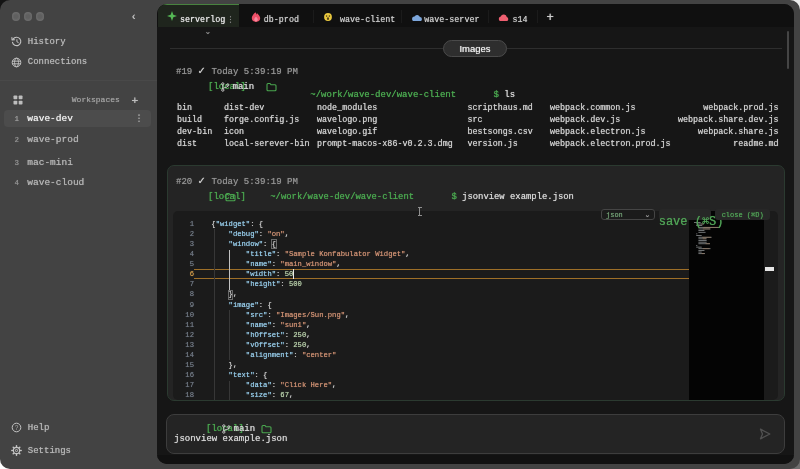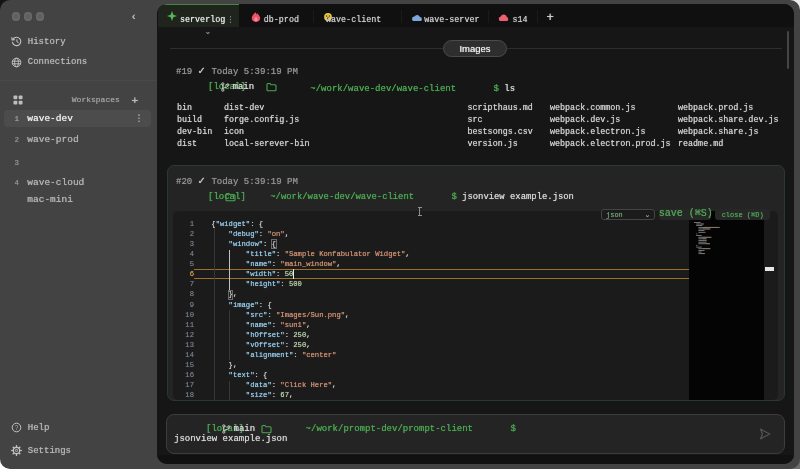--- a/index.html
+++ b/index.html
@@ -62,21 +62,21 @@
   <div class="abs" style="left:131.5px;top:94px;color:#bdbdbd;font-size:11.5px;line-height:12px;font-family:'Liberation Sans',sans-serif;">+</div>
 
   <div class="abs" style="left:4px;top:110px;width:147px;height:17px;background:#4c4c4c;border-radius:4px;"></div>
   <div class="abs" style="left:14.5px;top:115.3px;font-size:7.5px;color:#9a9a9a;line-height:8px;">1</div>
   <div class="abs" style="left:27.3px;top:114px;font-size:9.5px;color:#ececec;line-height:10px;white-space:pre;">wave-dev</div>
   <div class="abs" style="left:134.5px;top:112.8px;font-size:9px;color:#b8b8b8;line-height:12px;">⋮</div>
 
   <div class="abs" style="left:14.5px;top:136.3px;font-size:7.5px;color:#8f8f8f;line-height:8px;">2</div>
   <div class="abs" style="left:27.3px;top:135px;font-size:9.5px;color:#b2b2b2;line-height:10px;white-space:pre;">wave-prod</div>
   <div class="abs" style="left:14.5px;top:158.8px;font-size:7.5px;color:#8f8f8f;line-height:8px;">3</div>
-  <div class="abs" style="left:27.3px;top:157.5px;font-size:9.5px;color:#b2b2b2;line-height:10px;white-space:pre;margin-top:37px;">mac-mini</div>
+  <div class="abs" style="left:27.3px;top:157.5px;font-size:9.5px;color:#b2b2b2;line-height:10px;white-space:pre;">mac-mini</div>
   <div class="abs" style="left:14.5px;top:179px;font-size:7.5px;color:#8f8f8f;line-height:8px;">4</div>
   <div class="abs" style="left:27.3px;top:177.7px;font-size:9.5px;color:#b2b2b2;line-height:10px;white-space:pre;">wave-cloud</div>
 
   <svg class="abs" style="left:11px;top:422px;" width="11" height="11" viewBox="0 0 11 11">
     <circle cx="5.5" cy="5.5" r="4.3" fill="none" stroke="#c4c4c4" stroke-width="1"></circle>
     <text x="5.5" y="7.9" font-size="6.5" fill="#c4c4c4" text-anchor="middle" font-family="Liberation Sans">?</text>
   </svg>
   <div class="abs side-txt" style="left:27.8px;top:423px;">Help</div>
 
   <svg class="abs" style="left:11px;top:445px;" width="11" height="11" viewBox="0 0 11 11">
@@ -112,21 +112,21 @@
       <path d="M5 4.8 C5 4.8 3.2 6.2 3.2 7.5 C3.2 8.6 4 9.4 5 9.4 C6 9.4 6.8 8.6 6.8 7.5 C6.8 6.2 5 4.8 5 4.8 Z" fill="#f689a0"></path>
     </svg>
     <div class="abs" style="left:106.75px;top:11px;font-size:8.4px;line-height:10px;color:#c6c6c6;white-space:pre;">db-prod</div>
 
     <svg class="abs" style="left:167.4px;top:9px;" width="8" height="8" viewBox="0 0 8 8">
       <circle cx="4" cy="4" r="3.9" fill="#e9c83e"></circle>
       <circle cx="2.6" cy="3.1" r="0.8" fill="#584418"></circle>
       <circle cx="5.4" cy="3.1" r="0.8" fill="#584418"></circle>
       <ellipse cx="4" cy="5.7" rx="1.1" ry="1.4" fill="#584418"></ellipse>
     </svg>
-    <div class="abs" style="left:169px;top:11px;font-size:8.4px;line-height:10px;color:#c6c6c6;white-space:pre;">wave-client</div>
+    <div class="abs" style="left:183px;top:11px;font-size:8.4px;line-height:10px;color:#c6c6c6;white-space:pre;">wave-client</div>
 
     <svg class="abs" style="left:254.9px;top:9.5px;" width="10" height="7.5" viewBox="0 0 10 7.5">
       <path d="M2.4 7.3 A2.4 2.4 0 0 1 2.5 2.5 A2.9 2.9 0 0 1 7.9 3.1 A2.1 2.1 0 0 1 7.7 7.3 Z" fill="#7da7dc"></path>
     </svg>
     <div class="abs" style="left:267.2px;top:11px;font-size:8.4px;line-height:10px;color:#c6c6c6;white-space:pre;">wave-server</div>
 
     <svg class="abs" style="left:341.2px;top:9.5px;" width="11.5" height="7.5" viewBox="0 0 11.5 7.5">
       <path d="M2.6 7.3 A2.55 2.55 0 0 1 2.7 2.4 A3.2 3.2 0 0 1 8.8 3.1 A2.2 2.2 0 0 1 8.6 7.3 Z" fill="#ee5f70"></path>
     </svg>
     <div class="abs" style="left:355.5px;top:11px;font-size:8.4px;line-height:10px;color:#c6c6c6;white-space:pre;">s14</div>
@@ -149,39 +149,43 @@
     <svg class="abs" style="left:63px;top:78px;" width="10" height="10" viewBox="0 0 10 10">
       <circle cx="2.8" cy="1.9" r="1.15" fill="none" stroke="#d4d4d4" stroke-width="0.9"></circle>
       <circle cx="2.8" cy="8.1" r="1.15" fill="none" stroke="#d4d4d4" stroke-width="0.9"></circle>
       <circle cx="7.8" cy="2.9" r="1.15" fill="none" stroke="#d4d4d4" stroke-width="0.9"></circle>
       <path d="M2.8 3.1 L2.8 6.9 M7.8 4.1 C7.8 5.9 2.8 5.2 2.8 6.9" fill="none" stroke="#d4d4d4" stroke-width="0.9"></path>
     </svg>
     <div class="abs m9 white" style="left:75.5px;top:78.3px;">main</div>
     <svg class="abs" style="left:109px;top:78px;" width="11" height="10" viewBox="0 0 11 10">
       <path d="M1 2.5 C1 1.9 1.4 1.5 2 1.5 L4 1.5 L5 2.8 L9 2.8 C9.6 2.8 10 3.2 10 3.8 L10 7.7 C10 8.3 9.6 8.7 9 8.7 L2 8.7 C1.4 8.7 1 8.3 1 7.7 Z" fill="none" stroke="#4aa74f" stroke-width="1.1"></path>
     </svg>
-    <div class="abs m9" style="left:121.3px;top:80px;"><span class="green">~/work/wave-dev/wave-client</span> <span class="green">$</span> <span class="white">ls</span></div>
+    <div class="abs m9" style="left:121.3px;top:86px;"><span class="green">~/work/wave-dev/wave-client</span> <span class="green">$</span> <span class="white">ls</span></div>
 
     <div class="abs m84" style="left:20px;top:98px;">bin
 build
 dev-bin
 dist</div>
     <div class="abs m84" style="left:67px;top:98px;">dist-dev
 forge.config.js
 icon
 local-serever-bin</div>
+    <div class="abs m84" style="left:160px;top:98px;">node_modules
+wavelogo.png
+wavelogo.gif
+prompt-macos-x86-v0.2.3.dmg</div>
     <div class="abs m84" style="left:310.5px;top:98px;">scripthaus.md
 src
 bestsongs.csv
 version.js</div>
     <div class="abs m84" style="left:393px;top:98px;">webpack.common.js
 webpack.dev.js
 webpack.electron.js
 webpack.electron.prod.js</div>
-    <div class="abs m84" style="left:521px;top:98px;">webpack.prod.js
+    <div class="abs m84" style="left:521px;top:98px;text-align:right;">webpack.prod.js
 webpack.share.dev.js
 webpack.share.js
 readme.md</div>
 
     <div class="abs" style="left:9.5px;top:160.9px;width:618px;height:236.6px;background:#242424;border:1px solid #2b3a30;border-radius:7px;"></div>
     <div class="abs m9 gray" style="left:19px;top:172px;">#20 <span style="color:#c8c8c8;font-family:'Liberation Sans',sans-serif;font-size:10px;">✓</span> Today 5:39:19 PM</div>
     <div class="abs m9 green" style="left:19px;top:188px;">[local]</div>
     <svg class="abs" style="left:68px;top:187.7px;" width="11" height="10" viewBox="0 0 11 10">
       <path d="M1 2.5 C1 1.9 1.4 1.5 2 1.5 L4 1.5 L5 2.8 L9 2.8 C9.6 2.8 10 3.2 10 3.8 L10 7.7 C10 8.3 9.6 8.7 9 8.7 L2 8.7 C1.4 8.7 1 8.3 1 7.7 Z" fill="none" stroke="#4aa74f" stroke-width="1.1"></path>
     </svg>
@@ -265,40 +269,39 @@
             <rect x="12.7" y="42.35" width="2.75" height="0.7" fill="#b98a63" opacity="0.6"></rect>
           </svg>
       </div>
       <div class="abs" style="left:591.5px;top:55.6px;width:9.5px;height:4.2px;background:#e6e6e6;"></div>
     </div>
 
     <div class="abs" style="left:444px;top:205.3px;width:54px;height:11.2px;background:#1b1b1b;border:1px solid #454545;border-radius:3px;"></div>
     <div class="abs" style="left:449px;top:207.8px;font-size:7px;line-height:7px;color:#6e9a71;">json</div>
     <div class="abs" style="left:487.5px;top:205px;font-size:7px;line-height:11px;color:#a0a0a0;font-family:'Liberation Sans',sans-serif;">⌄</div>
     <div class="abs" style="left:501.7px;top:205.3px;width:52.5px;height:11.2px;background:#272727;border-radius:3px;"></div>
-    <div class="abs" style="left:501.7px;top:206px;width:52.5px;text-align:center;font-size:10px;line-height:7px;color:#4fa055;white-space:pre;">save (⌘S)</div>
+    <div class="abs" style="left:501.7px;top:215px;width:52.5px;text-align:center;font-size:12px;line-height:7px;color:#4fa055;white-space:pre;">save (⌘S)</div>
     <div class="abs" style="left:558.1px;top:205.3px;width:55.1px;height:11.2px;background:#272727;border-radius:3px;"></div>
     <div class="abs" style="left:558.1px;top:207.8px;width:55.1px;text-align:center;font-size:7px;line-height:7px;color:#4fa055;white-space:pre;">close (⌘D)</div>
     <div class="abs" style="left:262px;top:203px;width:1px;height:8px;background:#8f8f8f;"></div>
     <div class="abs" style="left:260.5px;top:202.5px;width:4px;height:1px;background:#8f8f8f;"></div>
     <div class="abs" style="left:260.5px;top:210.5px;width:4px;height:1px;background:#8f8f8f;"></div>
 
     <div class="abs" style="left:0;top:450.5px;width:637px;height:9.5px;background:#111111;"></div>
 
     <div class="abs" style="left:8.6px;top:410px;width:619.4px;height:40px;background:#242424;border:1px solid #3d3d3d;border-radius:8px;"></div>
     <div class="abs m9 green" style="left:17px;top:419.8px;">[local]</div>
     <svg class="abs" style="left:63.5px;top:419.5px;" width="10" height="10" viewBox="0 0 10 10">
       <circle cx="2.8" cy="1.9" r="1.15" fill="none" stroke="#d4d4d4" stroke-width="0.9"></circle>
       <circle cx="2.8" cy="8.1" r="1.15" fill="none" stroke="#d4d4d4" stroke-width="0.9"></circle>
       <circle cx="7.8" cy="2.9" r="1.15" fill="none" stroke="#d4d4d4" stroke-width="0.9"></circle>
       <path d="M2.8 3.1 L2.8 6.9 M7.8 4.1 C7.8 5.9 2.8 5.2 2.8 6.9" fill="none" stroke="#d4d4d4" stroke-width="0.9"></path>
     </svg>
     <div class="abs m9 white" style="left:76.5px;top:419.8px;">main</div>
     <svg class="abs" style="left:104px;top:419.5px;" width="11" height="10" viewBox="0 0 11 10">
       <path d="M1 2.5 C1 1.9 1.4 1.5 2 1.5 L4 1.5 L5 2.8 L9 2.8 C9.6 2.8 10 3.2 10 3.8 L10 7.7 C10 8.3 9.6 8.7 9 8.7 L2 8.7 C1.4 8.7 1 8.3 1 7.7 Z" fill="none" stroke="#4aa74f" stroke-width="1.1"></path>
     </svg>
-    <div class="abs m9" style="left:116.6px;top:419.8px;"><span class="green">~/work/prompt-dev/prompt-client</span> <span class="green">$</span></div>
     <div class="abs m9 white" style="left:17px;top:430px;">jsonview example.json</div>
     <svg class="abs" style="left:601.5px;top:423.5px;" width="12" height="12" viewBox="0 0 12 12">
       <path d="M1.5 1.2 L10.8 6 L1.5 10.8 L3.5 6 Z" fill="none" stroke="#515151" stroke-width="1.3" stroke-linejoin="round"></path>
     </svg>
   </div>
 </div>
 
 </body></html>

